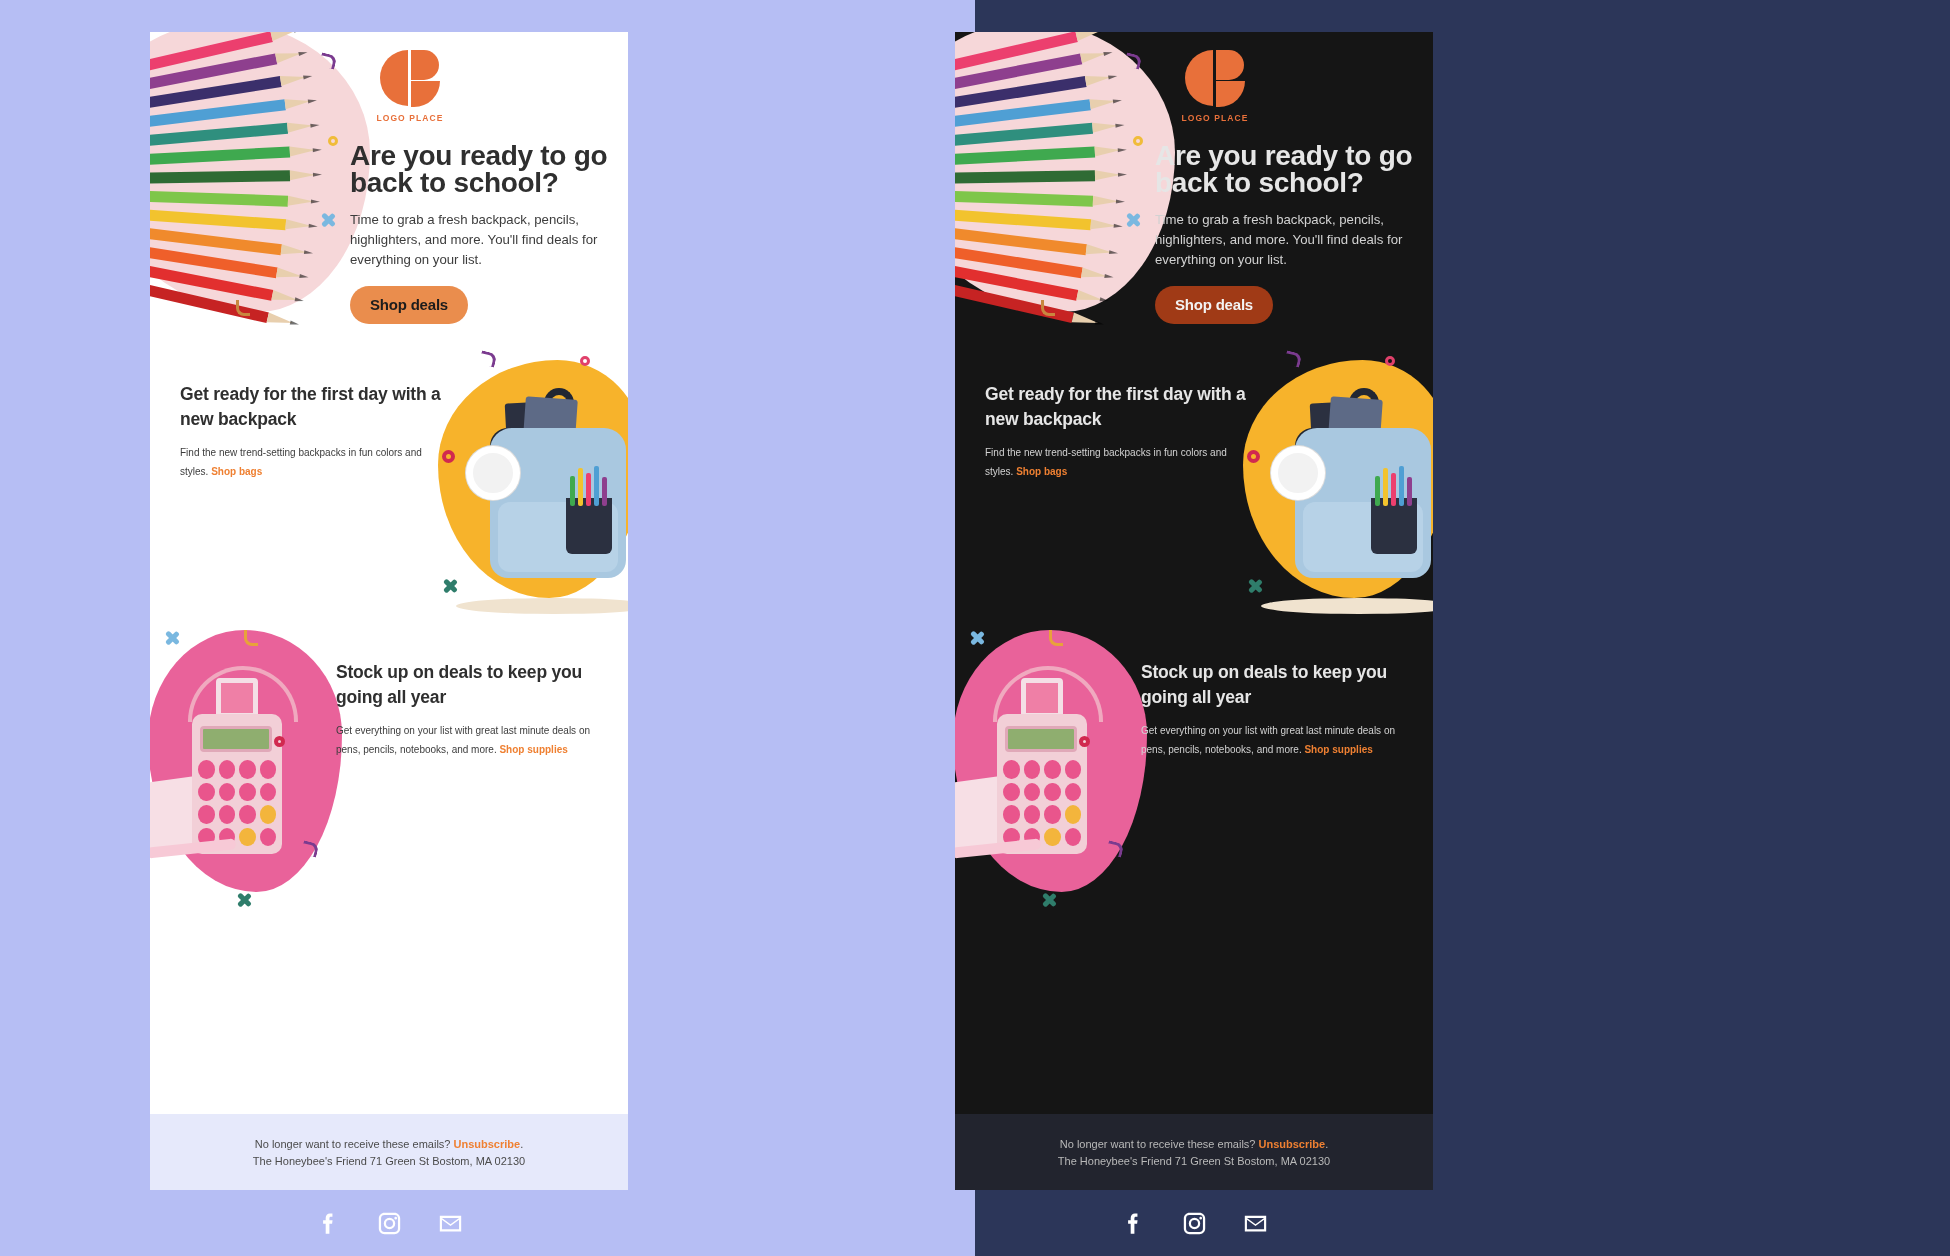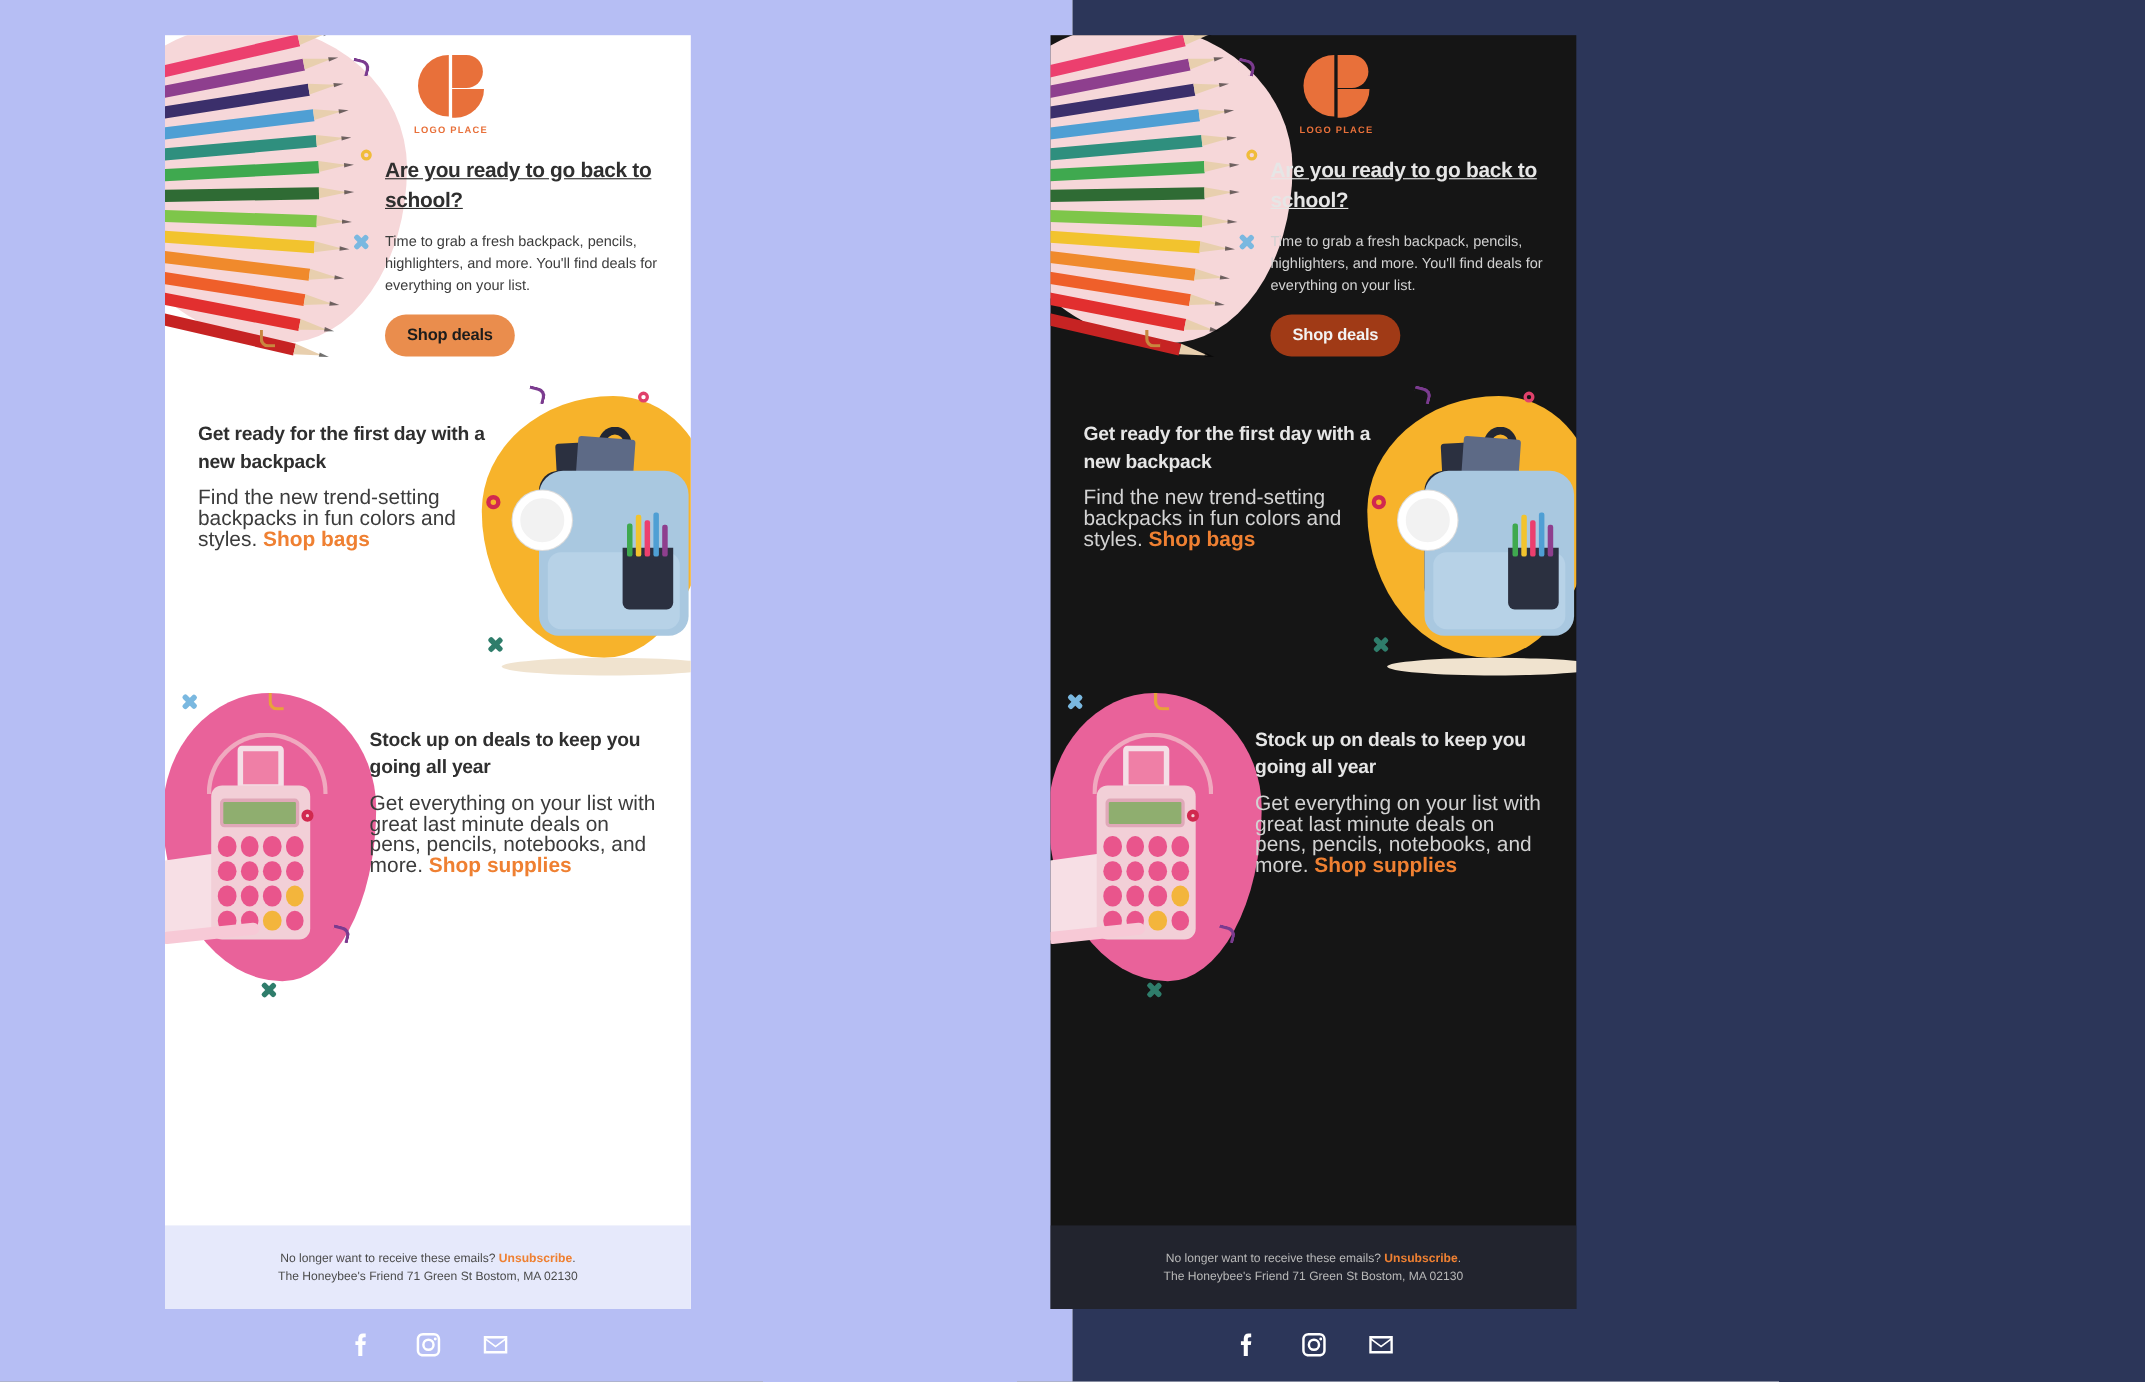--- a/index.html
+++ b/index.html
@@ -90,22 +90,22 @@
   .leaf-1 { left: 0;  top: 0;  width: 28px; height: 56px; border-radius: 28px 0 0 28px; }
   .leaf-2 { left: 31px; top: 0;  width: 28px; height: 30px; border-radius: 0 28px 28px 0; }
   .leaf-3 { left: 31px; top: 31px; width: 29px; height: 26px; border-radius: 0 0 26px 0; }
   .logo-text {
     font-size: 8.5px; font-weight: 700; letter-spacing: 1.1px;
     color: #e8703a; margin-top: 5px;
   }
 
   .hero-copy { position: absolute; left: 200px; top: 110px; width: 268px; }
   h1.headline {
-    font-size: 19px; line-height: 27px; font-weight: 700;
-    letter-spacing: -.3px; color: #2f2f2f; text-decoration: underline;
+    font-size: 28px; line-height: 27px; font-weight: 700;
+    letter-spacing: -.3px; color: #2f2f2f;
   }
   .email-dark h1.headline { color: #e6e6e6; }
   p.body {
     margin-top: 14px;
     font-size: 13.2px; line-height: 20px; color: #3c3c3c;
   }
   .email-dark p.body { color: #d2d2d2; }
 
   .btn {
     display: inline-block; margin-top: 16px;
@@ -117,21 +117,21 @@
   .email-dark .btn { background: #a03a16; color: #f3f3f3; }
 
   
   .sec2 { position: relative; height: 262px; }
   .sec2-copy { position: absolute; left: 30px; top: 20px; width: 262px; }
   h2.subhead {
     font-size: 17.5px; line-height: 25px; font-weight: 700;
     letter-spacing: -.2px; color: #2f2f2f;
   }
   .email-dark h2.subhead { color: #e6e6e6; }
-  .sec2-copy p.body, .sec3-copy p.body { margin-top: 11px; font-size: 19px; line-height: 19px; }
+  .sec2-copy p.body, .sec3-copy p.body { margin-top: 11px; font-size: 10px; line-height: 19px; }
 
   .link { color: #ef8032; font-weight: 700; text-decoration: none; }
 
   .bag-art { position: absolute; right: -50px; top: -12px; width: 250px; height: 270px; }
   .blob-yellow {
     position: absolute; left: 10px; top: 10px; width: 206px; height: 238px;
     background: #f7b32b;
     border-radius: 58% 42% 46% 54% / 44% 38% 62% 56%;
   }
   .bag-shadow {

